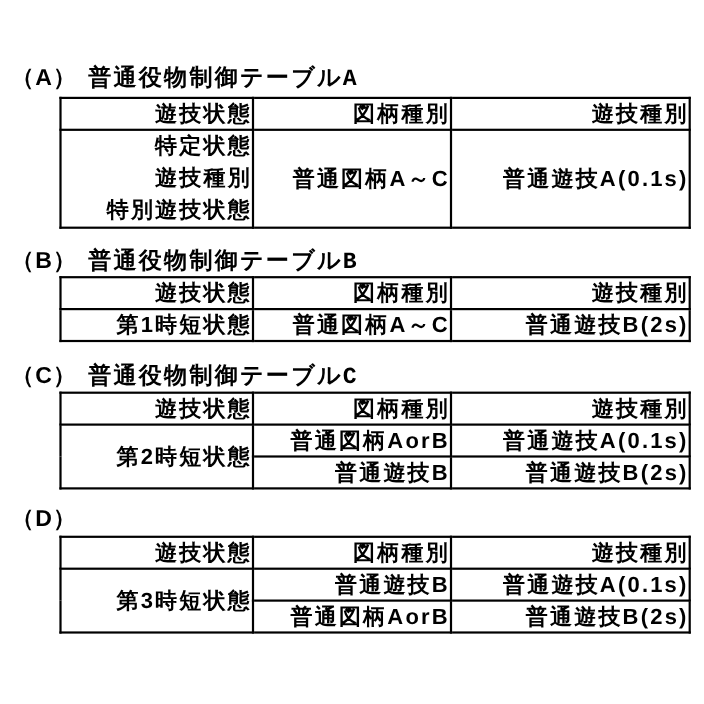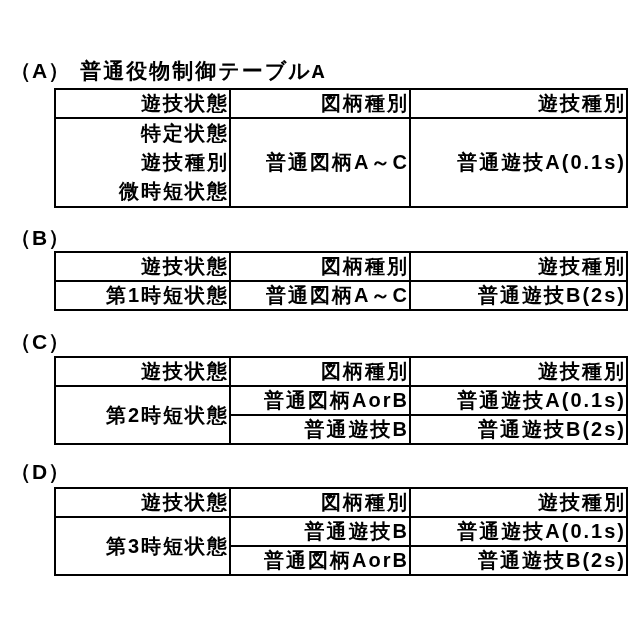--- a/index.html
+++ b/index.html
@@ -101,30 +101,31 @@
         <th>遊技状態</th>
         <th>図柄種別</th>
         <th>遊技種別</th>
       </tr>
     </thead>
     <tbody>
       <tr>
         <td>
           <div class="state-line">特定状態</div>
           <div class="state-line">遊技種別</div>
-          <div class="state-line">微時短状態</div>
+          <div class="state-line">特別遊技状態</div>
         </td>
         <td>普通図柄A～C</td>
         <td>普通遊技A(0.1s)</td>
       </tr>
     </tbody>
   </table>
 
   <div class="sec-title title-b">
     <span class="sec-label">（B）</span>
+    <span class="sec-name">普通役物制御テーブルB</span>
   </div>
   <table class="ctl tbl-b">
     <colgroup>
         <col class="c1">
         <col class="c2">
         <col class="c3">
       </colgroup>
     <thead>
       <tr>
         <th>遊技状態</th>
@@ -136,20 +137,21 @@
       <tr>
         <td>第1時短状態</td>
         <td>普通図柄A～C</td>
         <td>普通遊技B(2s)</td>
       </tr>
     </tbody>
   </table>
 
   <div class="sec-title title-c">
     <span class="sec-label">（C）</span>
+    <span class="sec-name">普通役物制御テーブルC</span>
   </div>
   <table class="ctl tbl-c">
     <colgroup>
         <col class="c1">
         <col class="c2">
         <col class="c3">
       </colgroup>
     <thead>
       <tr>
         <th>遊技状態</th>

